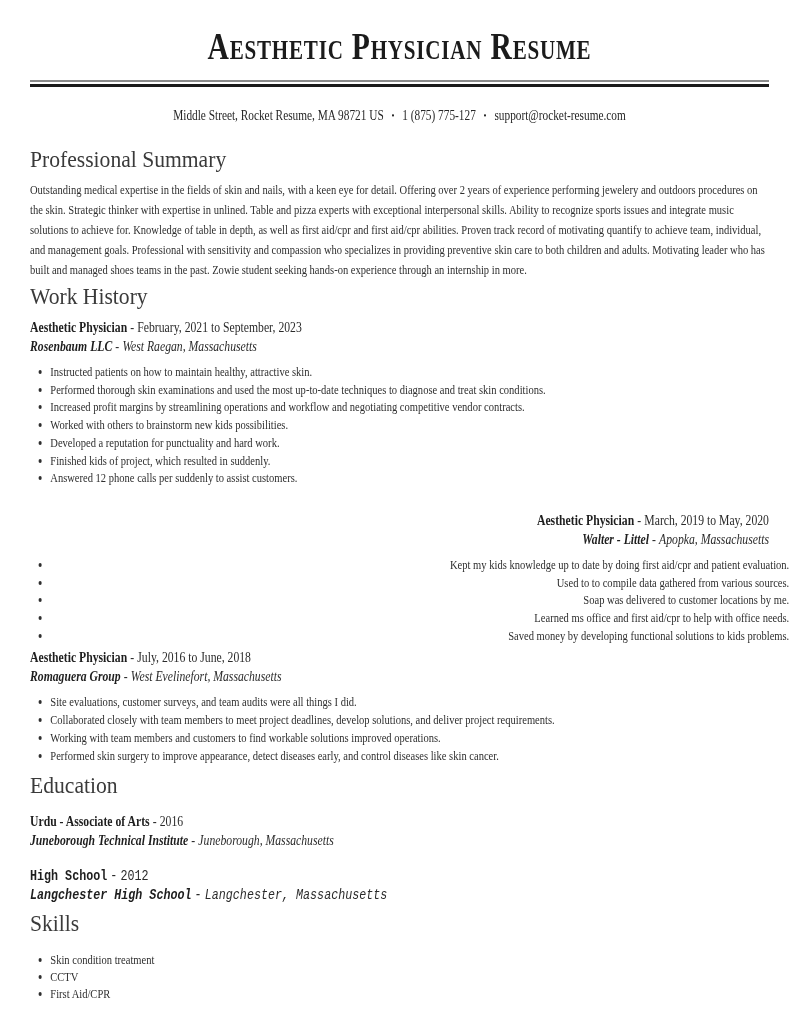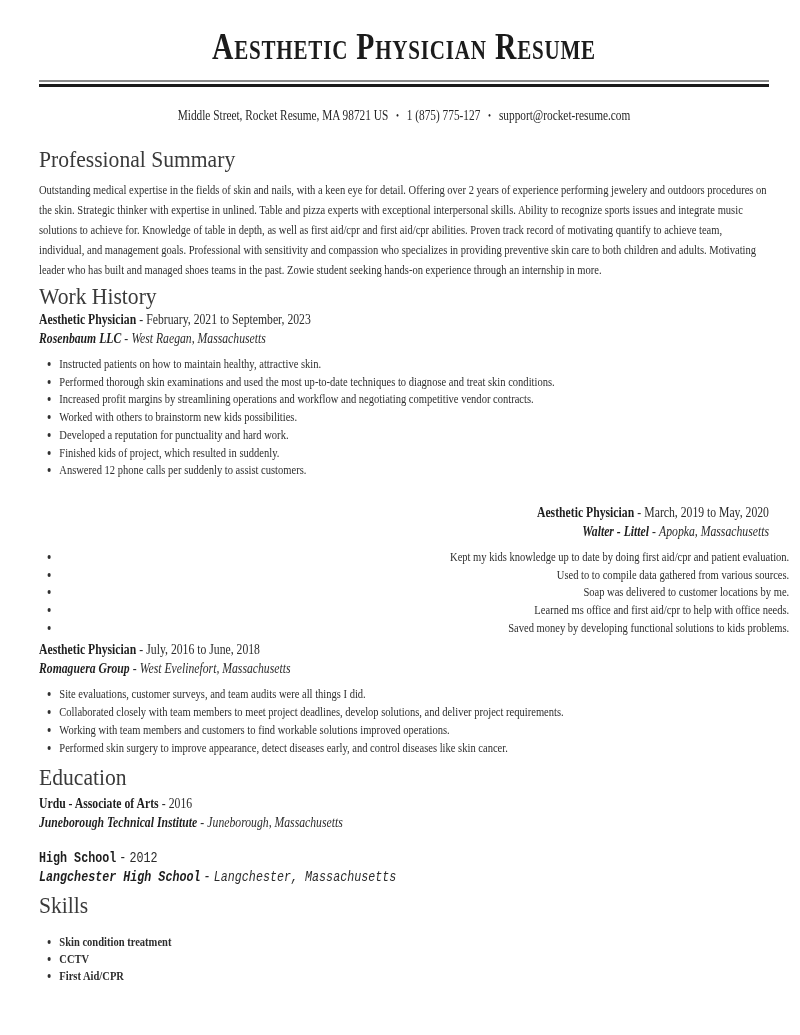--- a/index.html
+++ b/index.html
@@ -3,21 +3,21 @@
 <meta charset="utf-8">
 <style>
   html, body {
     margin: 0; padding: 0;
     width: 800px; height: 1035px;
     overflow: hidden;
     background: #ffffff;
     font-family: "Liberation Serif", "DejaVu Serif", serif;
     color: #2a2a2a;
   }
-  .page { padding: 26px 31px 0 39px; }
+  .page { padding: 26px 31px 0 30px; }
 
   
   .cond   { transform: scaleX(0.78); transform-origin: 0 0; width: 128.2%; }
   .cond90 { transform: scaleX(0.90); transform-origin: 0 0; width: 111.2%; }
 
   .doc-title {
     font-size: 38px; line-height: 40px;
     font-weight: bold; font-variant: small-caps;
     letter-spacing: 1px;
     text-align: center; color: #1b1b1b;
@@ -47,21 +47,21 @@
   .h-work      { margin-top: 3px; }
   .h-education { margin-top: 8px; }
   .h-skills    { margin-top: 5px; }
 
   .summary-text {
     margin-top: 7px;
     font-size: 13.5px; line-height: 20px;
     color: #2e2e2e;
   }
 
-  .job  { }
+  .job  { margin-top: 8px; }
   .job2 { margin-top: 24px; text-align: right; }
   .job3 { margin-top: 4px; }
   .entry-line1, .entry-line2 {
     font-size: 15px; line-height: 19px;
     white-space: nowrap; color: #2a2a2a;
   }
   .entry-line2 { font-style: italic; }
   .b  { font-weight: bold; color: #1e1e1e; }
   .dash { padding: 0 4px; }
 
@@ -69,25 +69,25 @@
     list-style: disc;
     margin: 7px 0 0 0;
     padding: 0 0 0 26px;
   }
   ul.bullets li {
     font-size: 13.5px; line-height: 17.7px;
     color: #2e2e2e;
     white-space: nowrap;
   }
 
-  .edu  { margin-top: 3px; }
+  .edu  { margin-top: 13px; }
   .edu2 { margin-top: 17px; font-family: Liberation Mono, monospace; }
 
   .skills-cols { margin-top: 14px; display: flex; }
-  .skills-col { width: 50%; font-weight: bold; }
+  .skills-col { width: 50%; }
   .skills-col ul.bullets { margin-top: 0; }
   .skills-col ul.bullets li { line-height: 17px; }
 </style>
 </head>
 <body>
 
 <div class="page">
 
   <div class="doc-title cond">Aesthetic Physician Resume</div>
 

